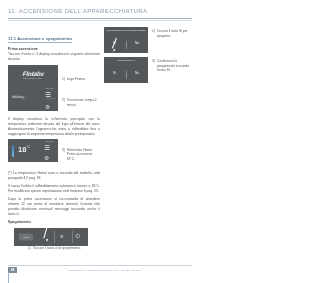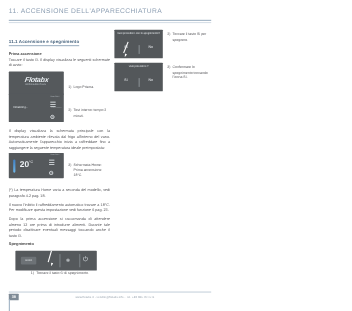--- a/index.html
+++ b/index.html
@@ -207,21 +207,21 @@
       <span class="cap">Test interno: tempo 2 minuti.</span>
     </div>
 
     <div class="para gap" style="margin-top:10px;">Il display visualizza la schermata principale con la temperatura ambiente rilevata dal frigo all'interno del vano. Automaticamente l'apparecchio inizia a raffreddare fino a raggiungere la seguente temperatura ideale preimpostata:</div>
 
     
     <div class="screen temp-screen">
       <div class="sc-toplabel">Timer/Set</div>
       <div class="sc-bar"></div>
       <div class="sc-temp">
-        <span>20</span><small>°C</small>
+        <span>18</span><small>°C</small>
       </div>
       <div class="ic ic-slider" style="right:8px;top:5px;">☰</div>
       <div class="ic ic-gear" style="right:9px;bottom:1px;">⚙</div>
     </div>
     <div class="cap-row" style="margin-left:54px;margin-top:-14px;">
       <span class="cap num">3)</span>
       <span class="cap">Schermata Home: Prima accensione 18°C.</span>
     </div>
 
     <div class="para" style="margin-top:10px;">(*) La temperatura Home varia a seconda del modello, vedi paragrafo 4.2 pag. 18.</div>

